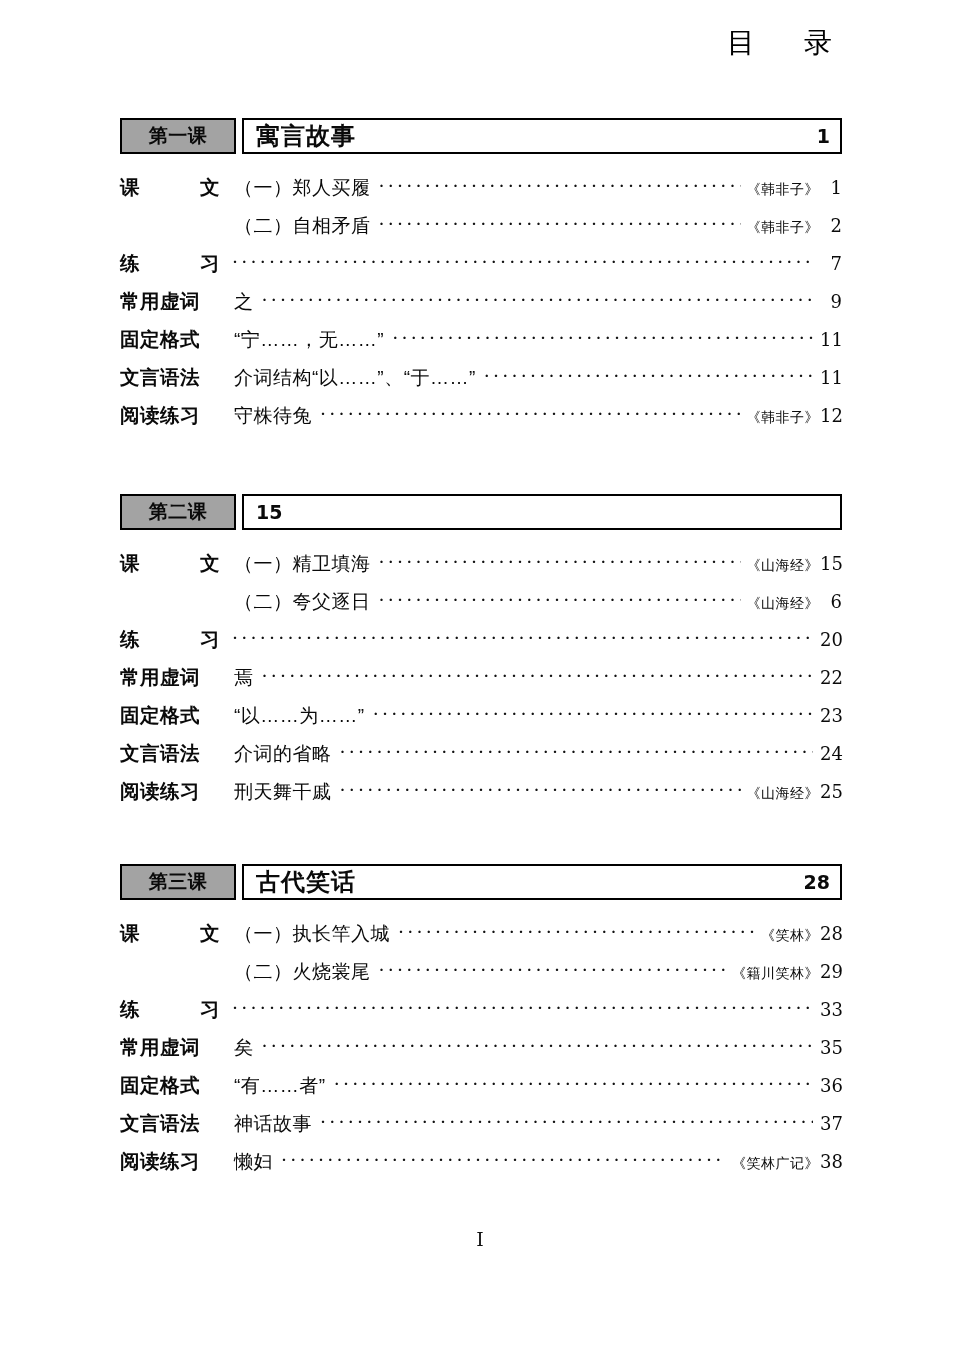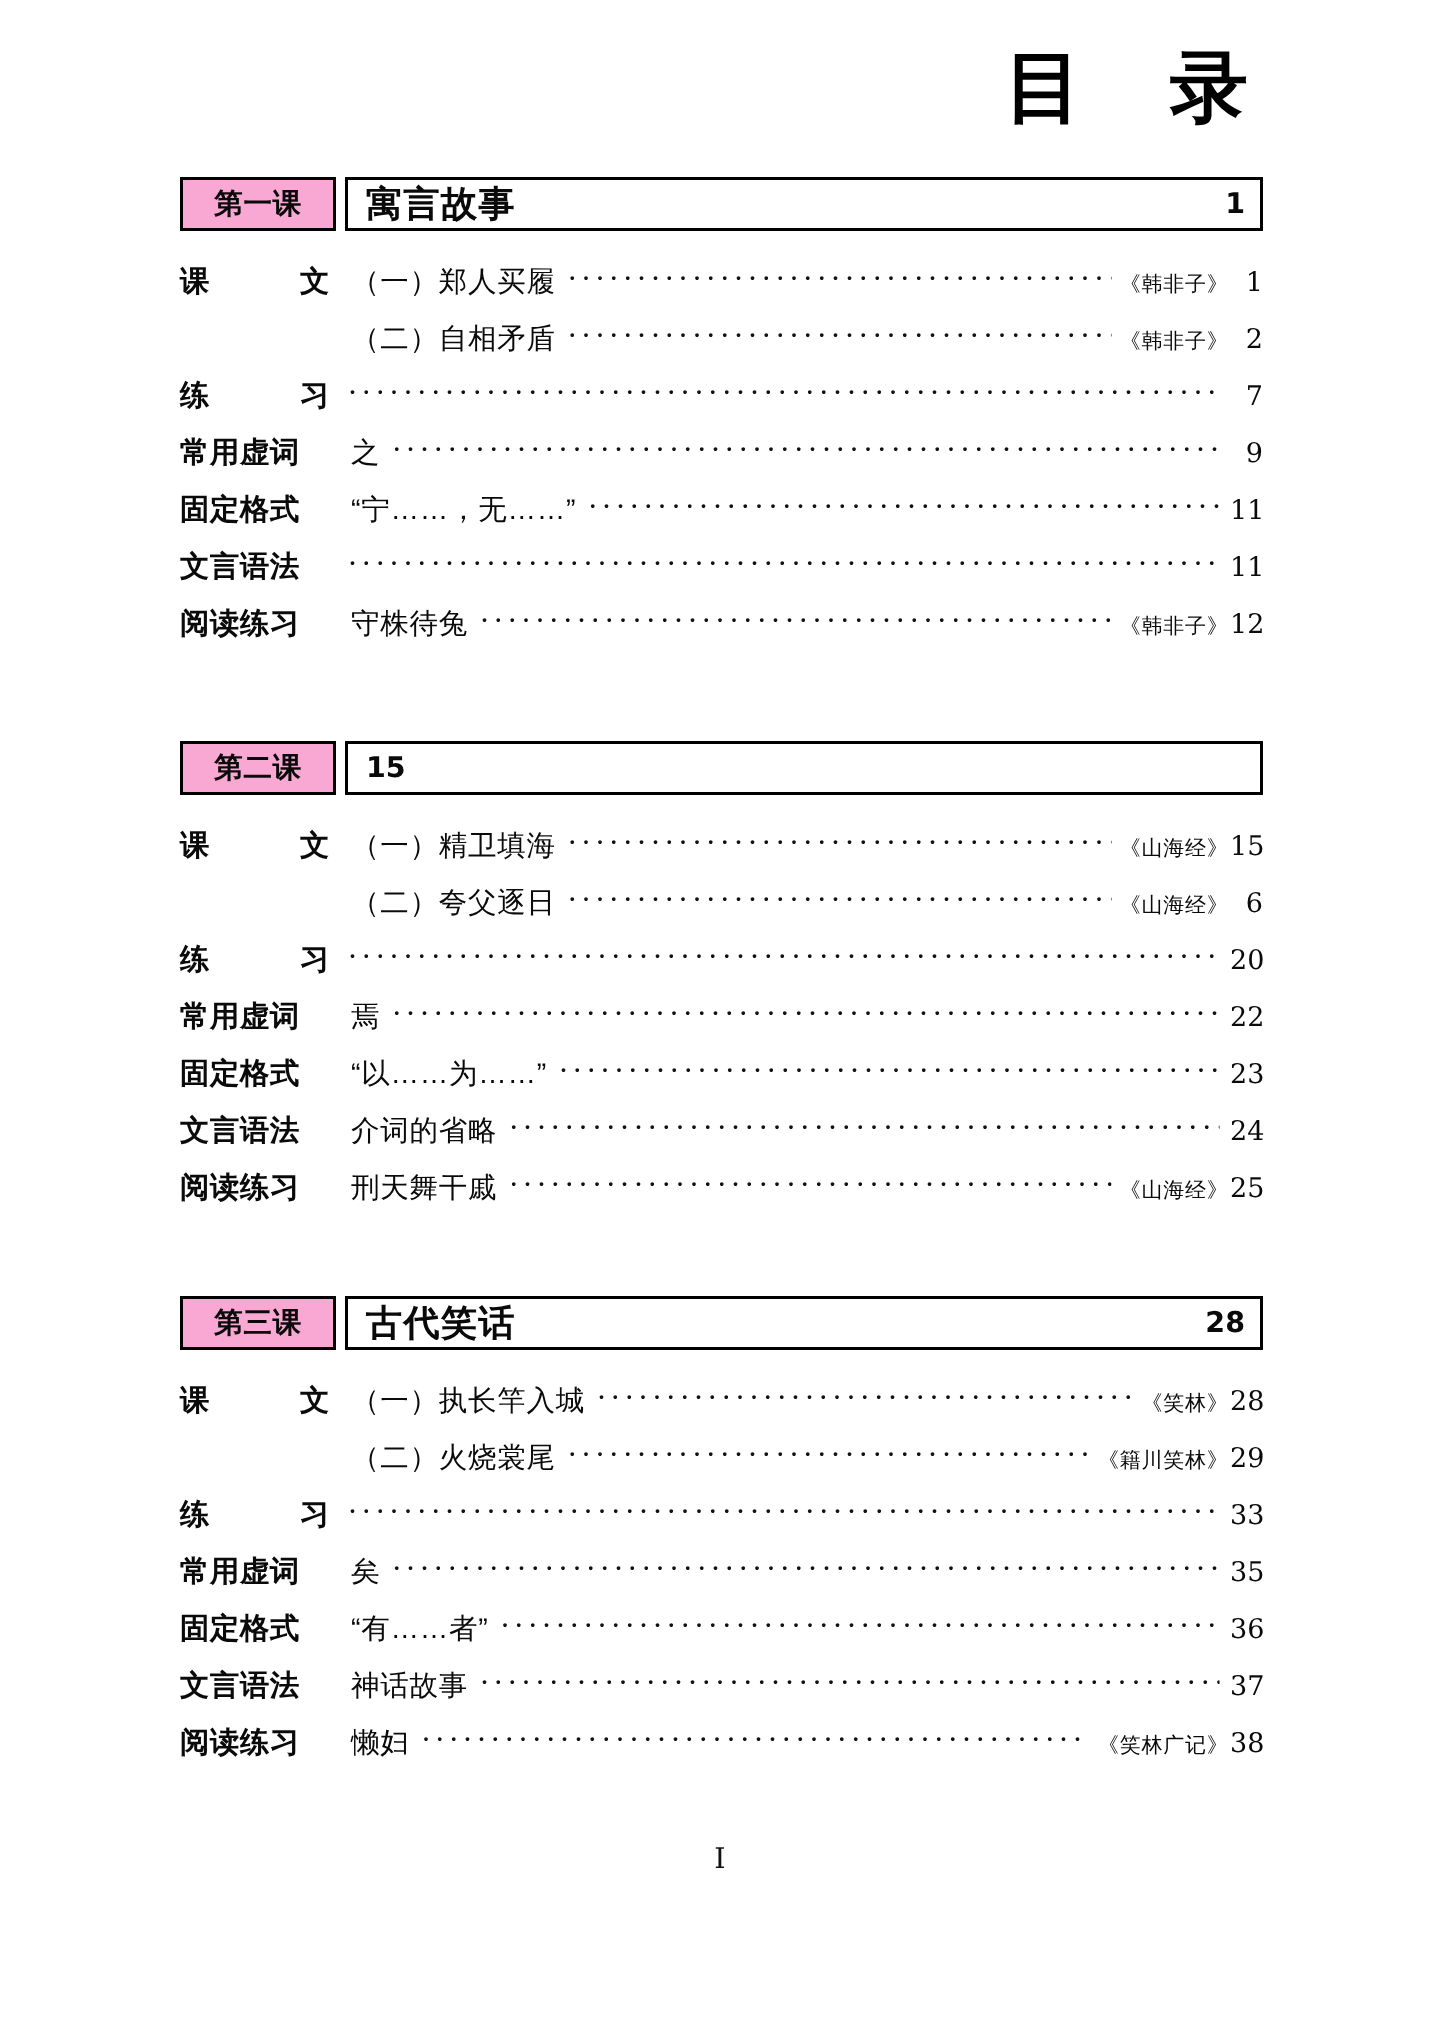--- a/index.html
+++ b/index.html
@@ -24,22 +24,22 @@
   }
 
   
   .page-title {
     position: absolute;
     top: 24px;
     left: 0;
     width: 852px;
     text-align: right;
     font-family: "DejaVu Sans", sans-serif;
-    font-weight: 700;
-    font-size: 52px;
+    font-weight: 400;
+    font-size: 28px;
     letter-spacing: 20px;
     color: #000;
   }
 
   
   .lesson {
     position: absolute;
     left: 120px;
     width: 722px;
   }
@@ -49,28 +49,28 @@
 
   .lesson-header {
     display: flex;
     align-items: stretch;
     height: 36px;
     margin-bottom: 20px;
   }
   .lesson-tag {
     border: 2.5px solid #000;
     box-sizing: border-box;
-    width: 104px;
+    width: 116px;
     display: flex;
     align-items: center;
     justify-content: center;
     font-weight: 700;
     font-size: 19px;
     letter-spacing: 0.5px;
-    background: #f9a8d4;
+    background: #a3a3a3;
   }
   .lesson-titlebox {
     border: 2.5px solid #000;
     box-sizing: border-box;
     flex: 1;
     margin-left: 6px;
     display: flex;
     align-items: center;
     padding: 0 10px 0 12px;
     background: #fff;
@@ -209,20 +209,21 @@
         <div class="pnum">9</div>
       </div>
       <div class="entry">
         <div class="label">固定格式</div>
         <div class="content">“宁……，无……”</div>
         <div class="leader">·························································································</div>
         <div class="pnum">11</div>
       </div>
       <div class="entry">
         <div class="label">文言语法</div>
+        <div class="content">介词结构“以……”、“于……”</div>
         <div class="leader">·························································································</div>
         <div class="pnum">11</div>
       </div>
       <div class="entry">
         <div class="label">阅读练习</div>
         <div class="content">守株待兔</div>
         <div class="leader">·························································································</div>
         <div class="source">《韩非子》</div>
         <div class="pnum">12</div>
       </div>

